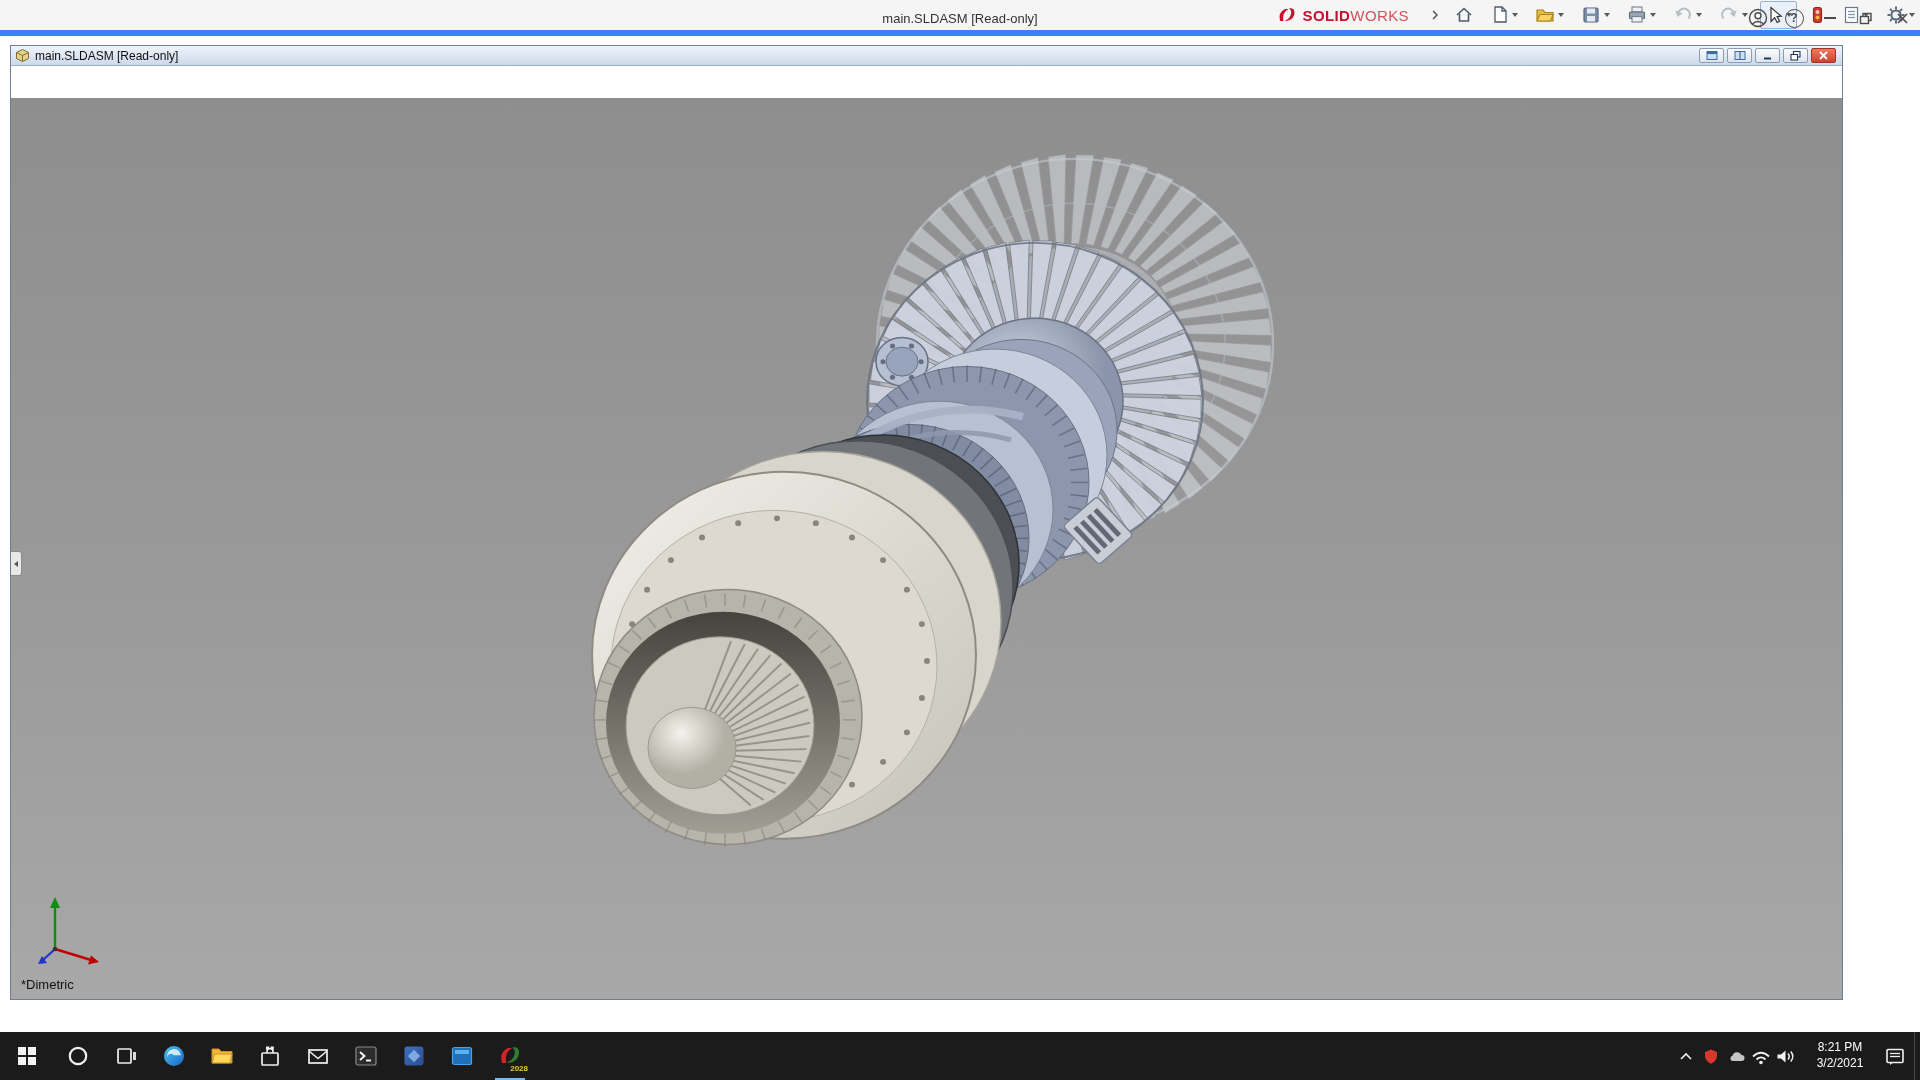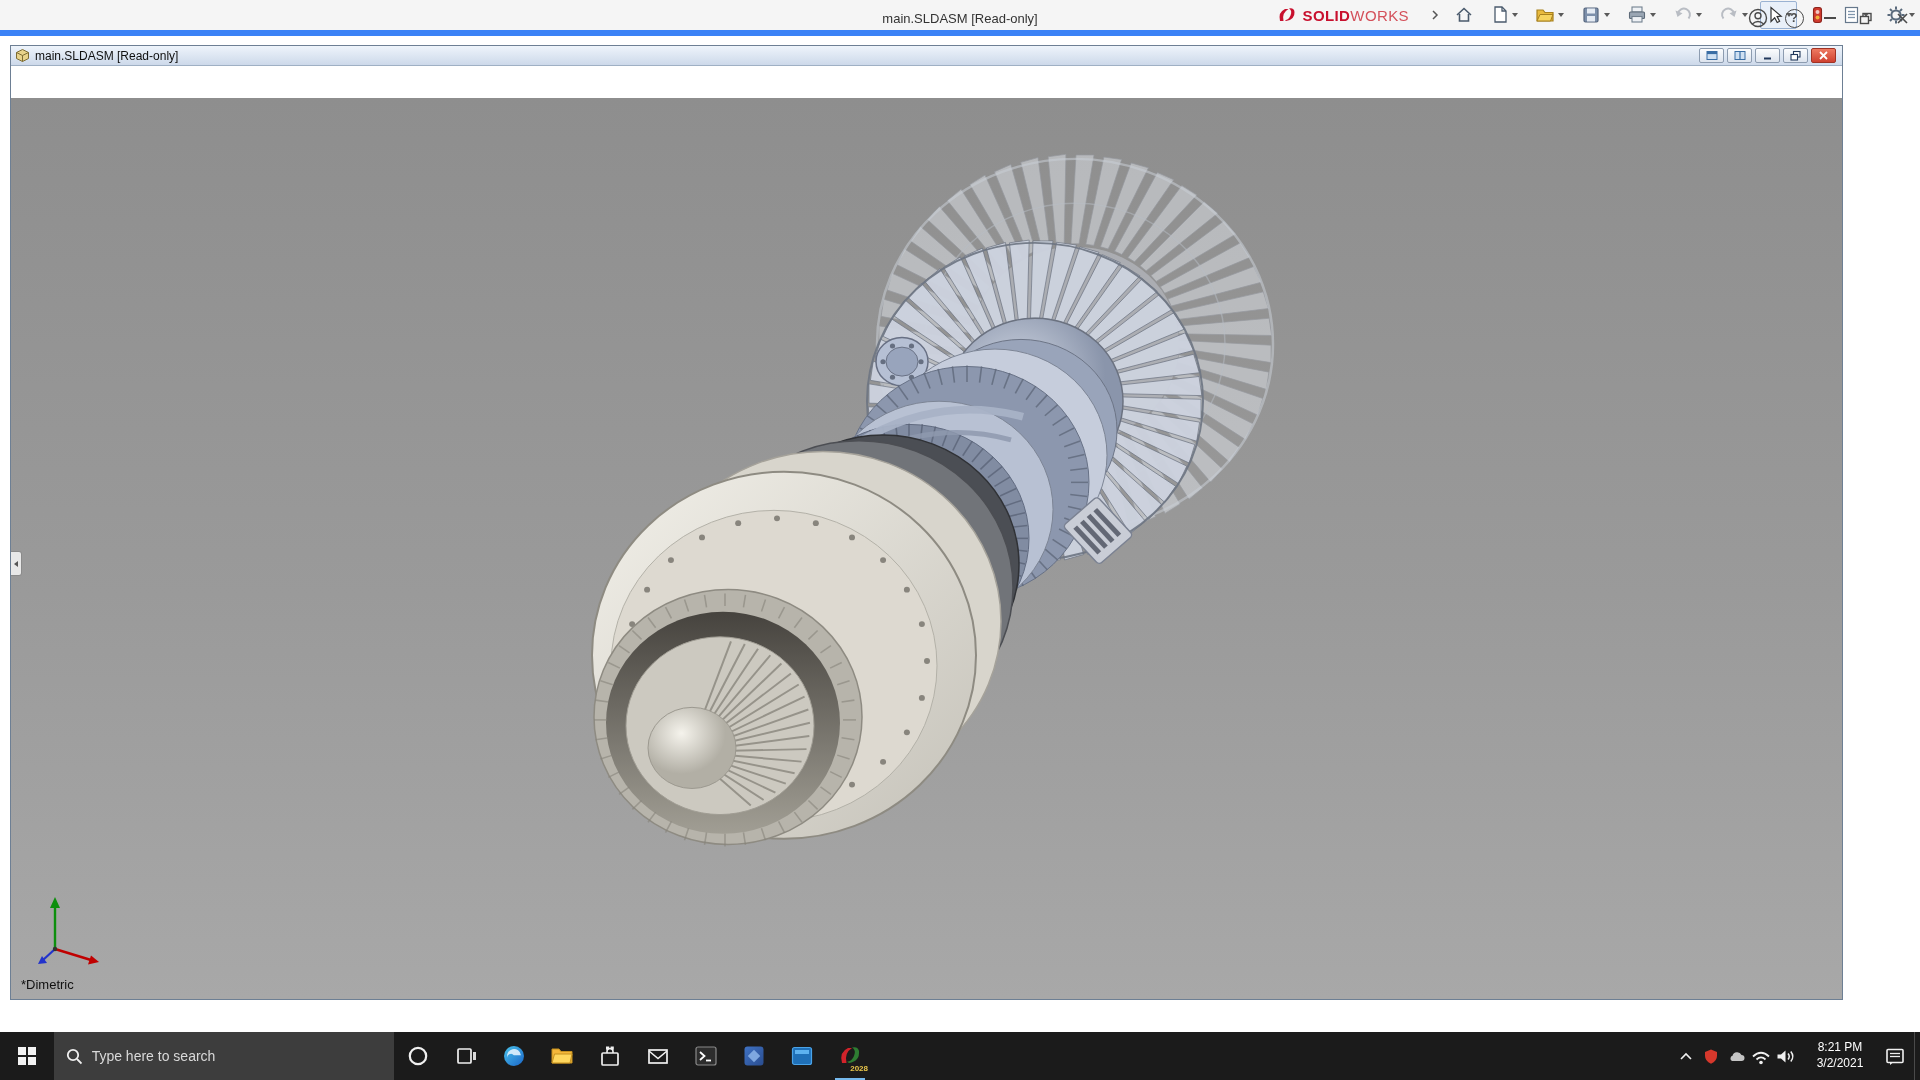--- a/index.html
+++ b/index.html
@@ -616,27 +616,20 @@
 
   <footer class="taskbar">
     <div class="tb-start">
       <svg width="18" height="18">
         <rect x="0" y="0" width="8" height="8" fill="#f2f2f2"></rect>
           <rect x="10" y="0" width="8" height="8" fill="#f2f2f2"></rect>
         <rect x="0" y="10" width="8" height="8" fill="#f2f2f2"></rect>
           <rect x="10" y="10" width="8" height="8" fill="#f2f2f2"></rect>
       </svg>
     </div>
-    <div class="search-box">
-      <svg width="17" height="17">
-        <circle cx="7" cy="7" r="5.2" fill="none" stroke="#f0f0f0" stroke-width="1.8"></circle>
-        <line x1="11" y1="11" x2="15.5" y2="15.5" stroke="#f0f0f0" stroke-width="1.8"></line>
-      </svg>
-      <input type="text" placeholder="Type here to search" style="">
-    </div>
 
     <div class="tb-icon">
       <svg width="22" height="22">
         <circle cx="11" cy="11" r="8.2" fill="none" stroke="#f0f0f0" stroke-width="2.2"></circle>
       </svg>
     </div>
     <div class="tb-icon">
       <svg width="22" height="22">
         <rect x="3" y="4" width="13" height="14" rx="1" fill="none" stroke="#f0f0f0" stroke-width="1.7"></rect>
         <rect x="18" y="7" width="3" height="8" fill="#f0f0f0" opacity="0.9"></rect>

